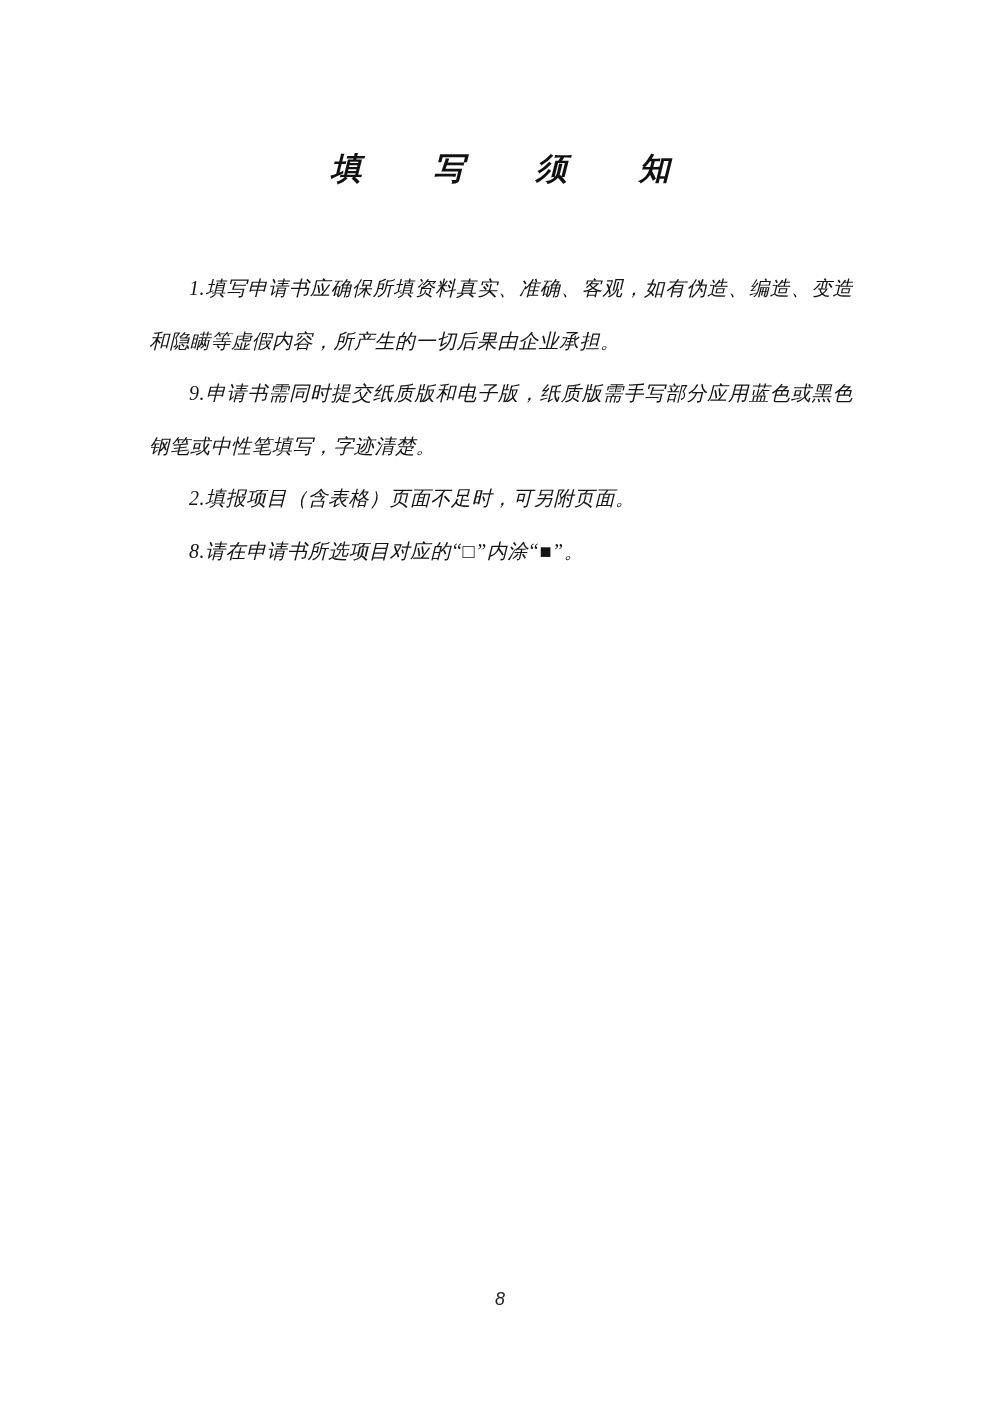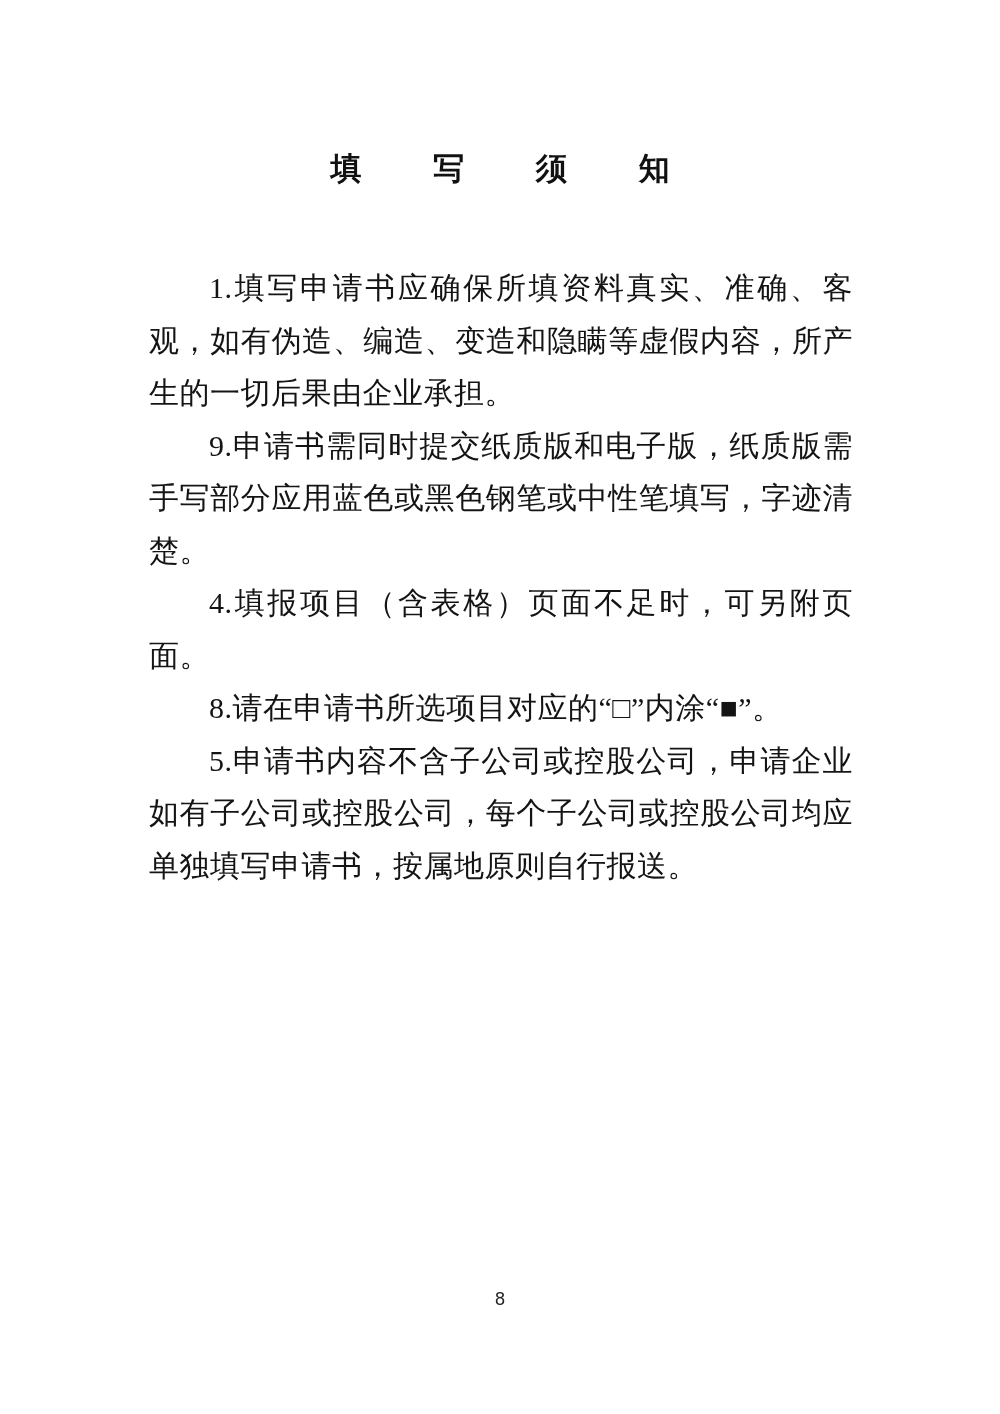--- a/index.html
+++ b/index.html
@@ -1,15 +1,15 @@
 <!DOCTYPE html>
 <html><head>
 <meta charset="utf-8">
 <style>
-  * { margin: 0; padding: 0; box-sizing: border-box; }
+  * { margin: 0; padding: 0; box-sizing: border-box; font-style: italic; }
   html, body {
     background: #ffffff;
     font-family: "Liberation Serif", "DejaVu Serif", serif;
   }
   .page {
     position: relative;
     width: 1000px;
     height: 1414px;
     margin: 0 auto;
     background: #ffffff;
@@ -29,21 +29,21 @@
     color: #111111;
     white-space: nowrap;
   }
   .doc-body {
     position: absolute;
     top: 262px;
     left: 149px;
     width: 704px;
   }
   .doc-body p {
-    font-size: 30px;
+    font-size: 20px;
     line-height: 52.5px;
     text-indent: 2em;
     text-align: justify;
     text-justify: inter-character;
     color: #141414;
     letter-spacing: 0.5px;
   }
   .page-number {
     position: absolute;
     bottom: 104px;
@@ -58,20 +58,19 @@
 </head>
 <body>
 
 <div class="page">
 
   <div class="doc-title">填  写  须  知</div>
 
   <div class="doc-body">
     <p>1.填写申请书应确保所填资料真实、准确、客观，如有伪造、编造、变造和隐瞒等虚假内容，所产生的一切后果由企业承担。</p>
     <p>9.申请书需同时提交纸质版和电子版，纸质版需手写部分应用蓝色或黑色钢笔或中性笔填写，字迹清楚。</p>
-    <p>4.填报项目（含表格）页面不足时，可另附页面。</p>
+    <p>2.填报项目（含表格）页面不足时，可另附页面。</p>
     <p>8.请在申请书所选项目对应的“□”内涂“■”。</p>
-    <p>5.申请书内容不含子公司或控股公司，申请企业如有子公司或控股公司，每个子公司或控股公司均应单独填写申请书，按属地原则自行报送。</p>
   </div>
 
   <div class="page-number">8</div>
 
 </div>
 
 </body></html>

